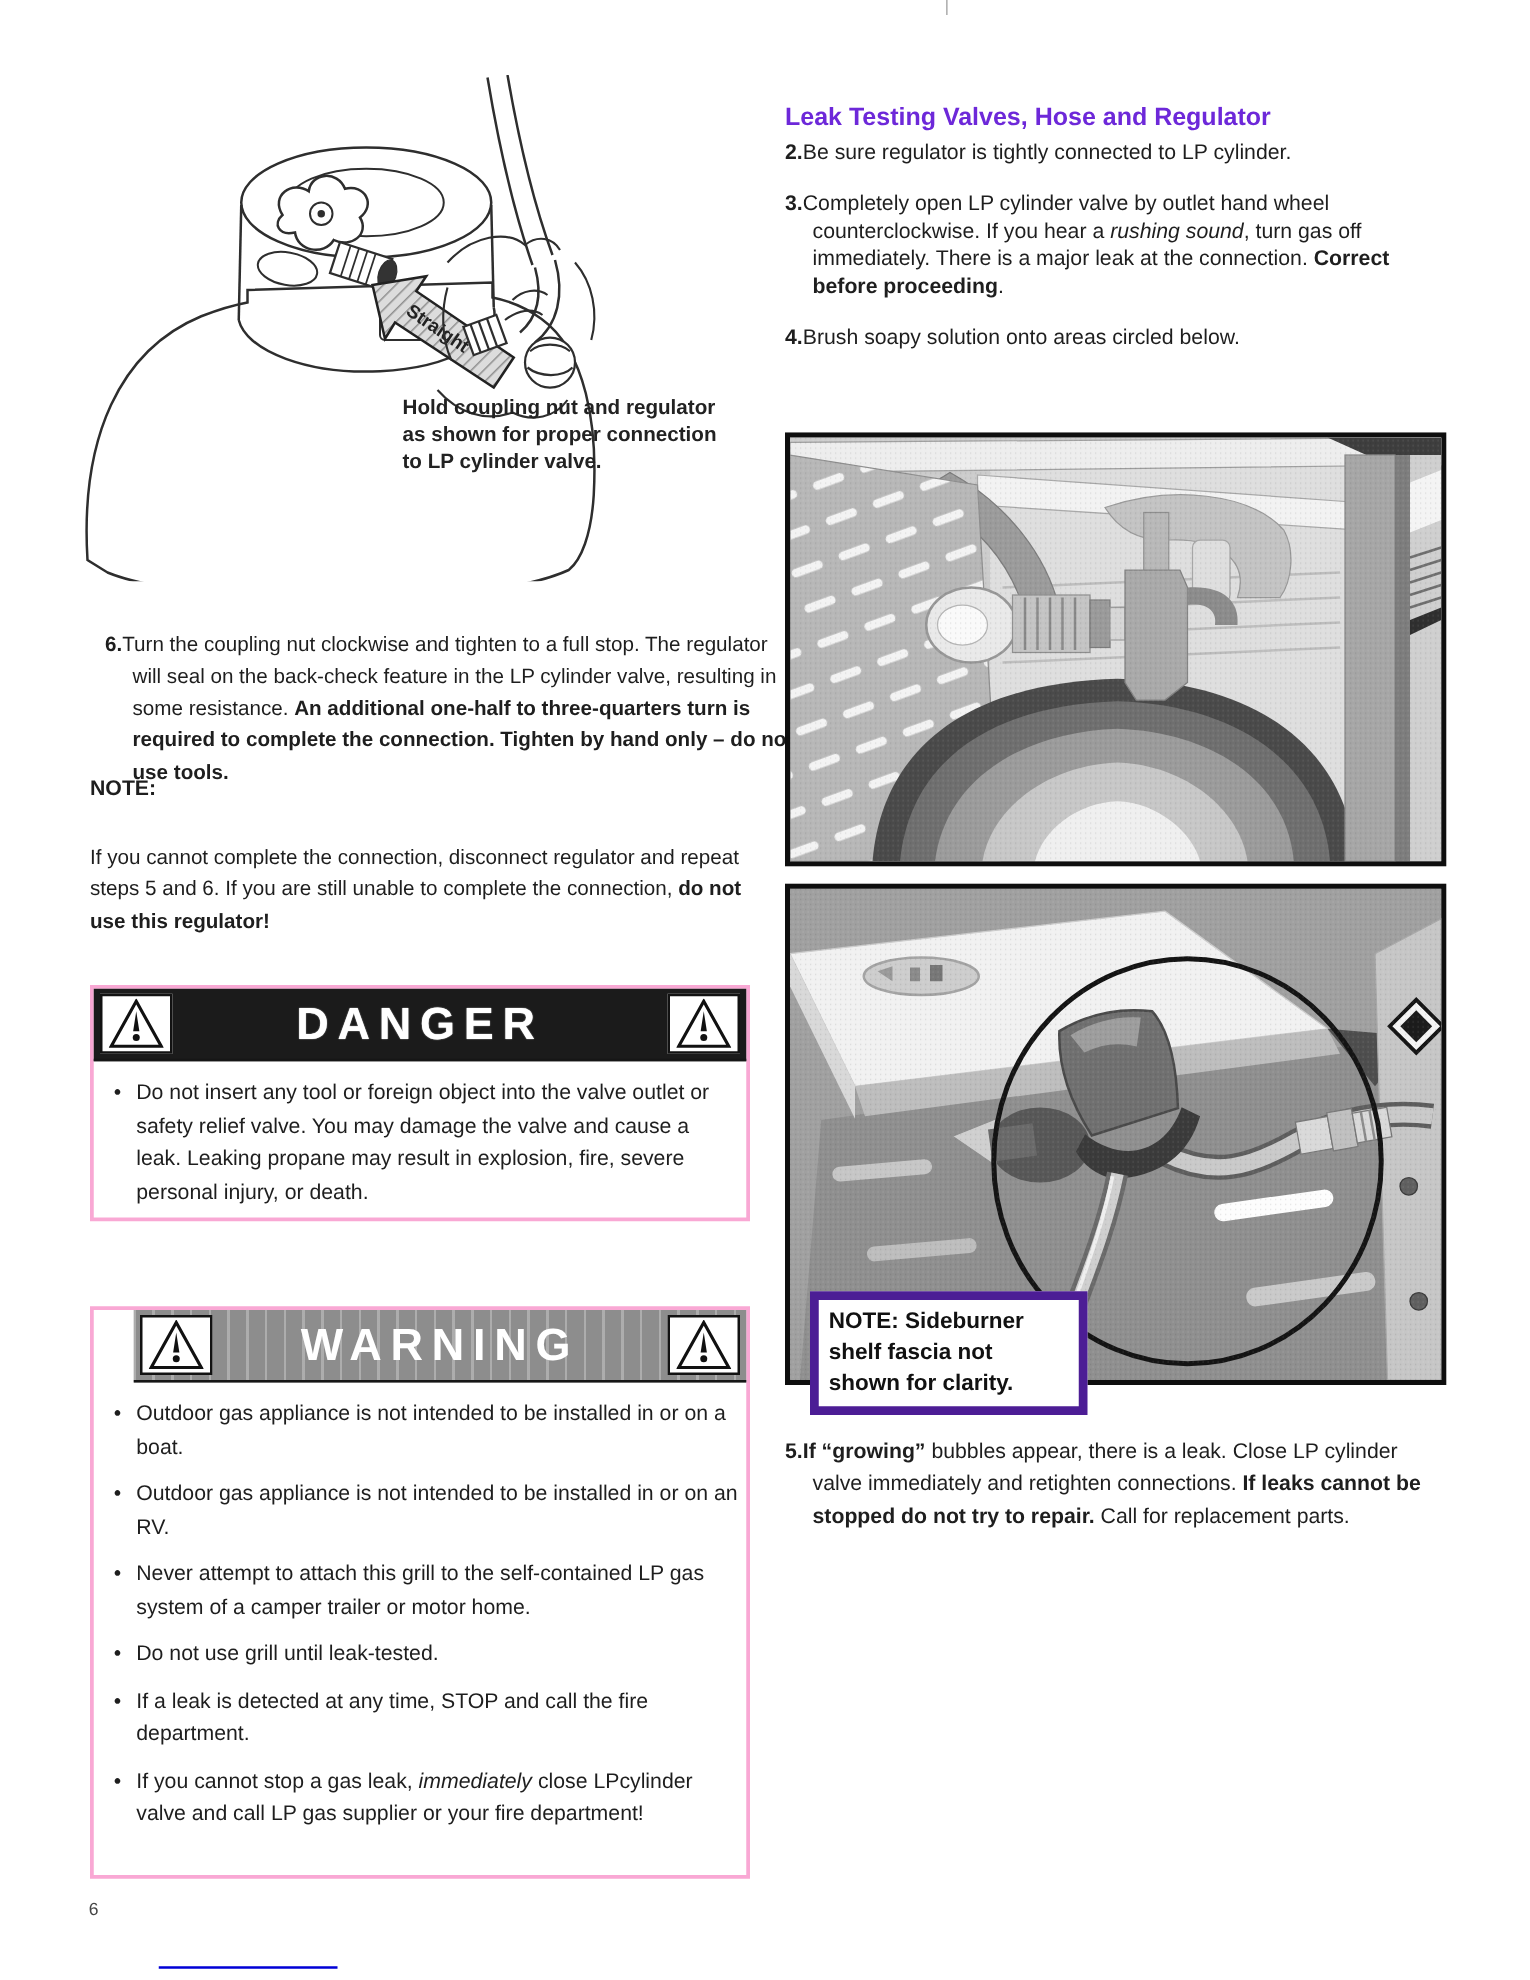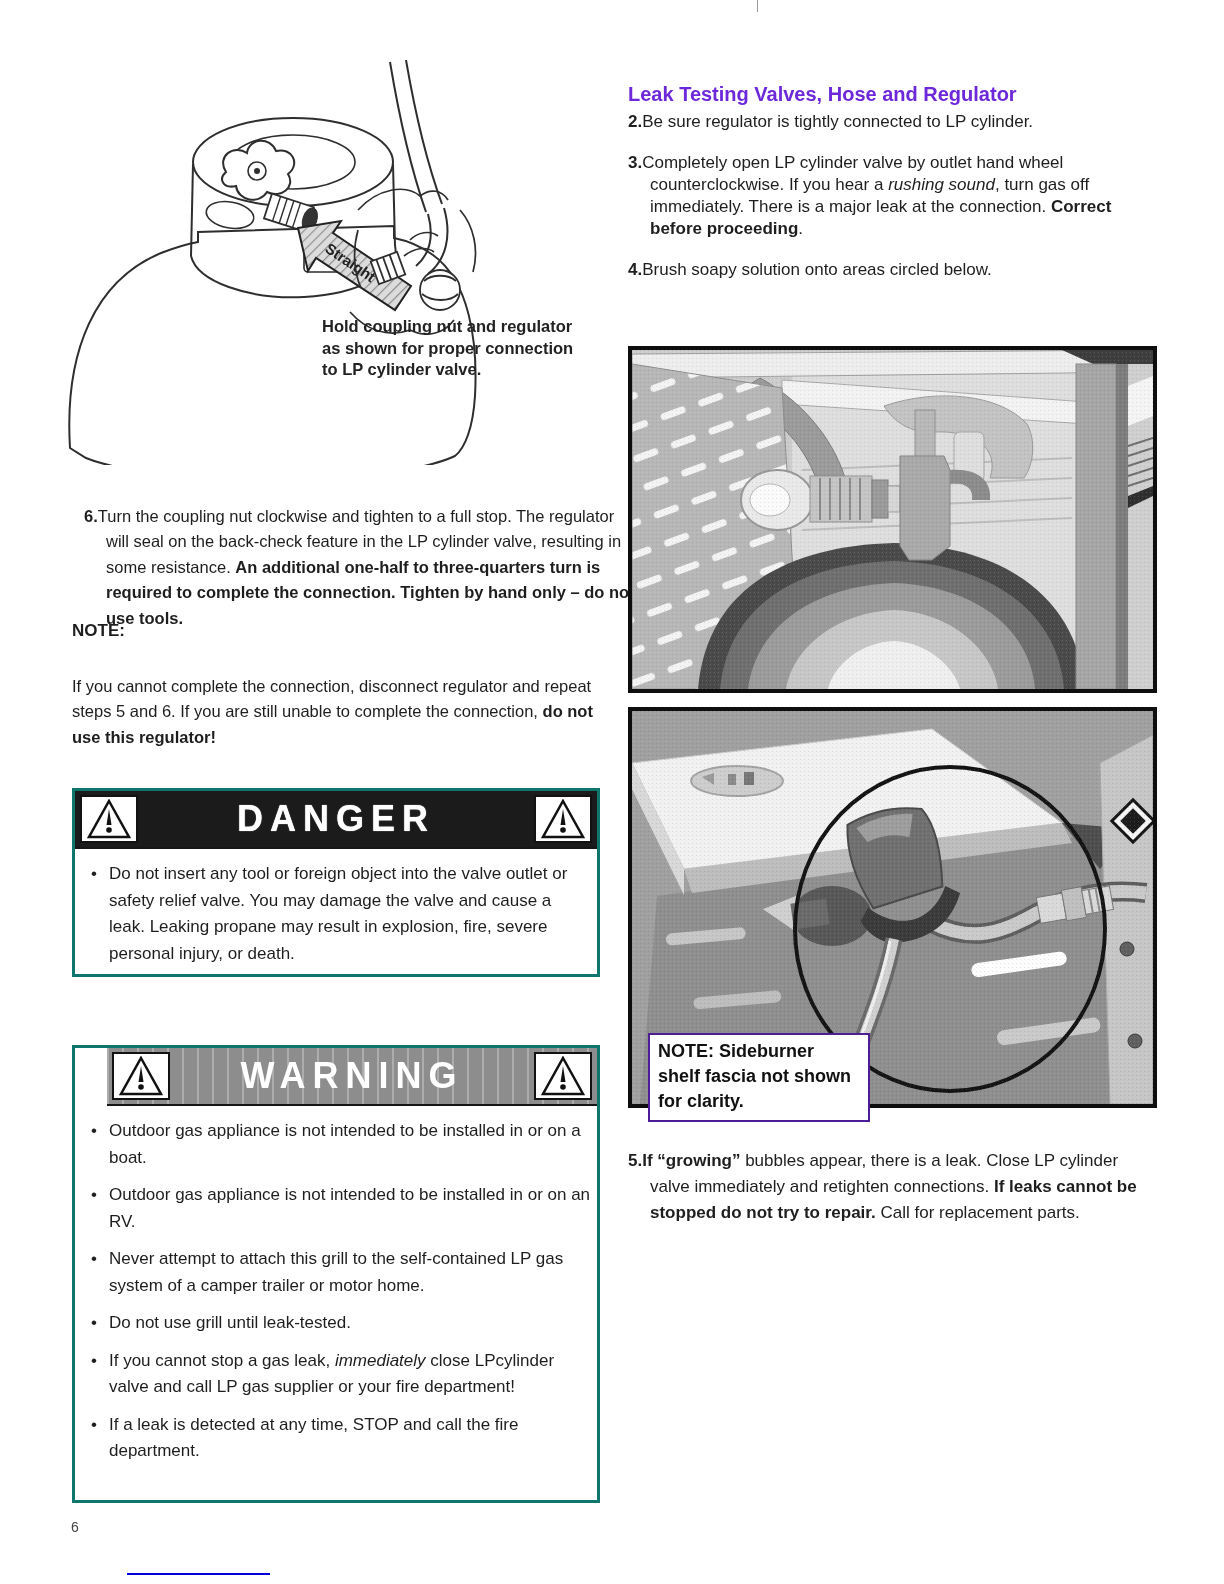--- a/index.html
+++ b/index.html
@@ -20,21 +20,21 @@
   #step6-left{top:487px;}
   #note-h{position:absolute;left:72px;top:621px;font-size:17px;font-weight:bold;}
   #note-p{top:657px;}
   .seg-b{font-weight:bold;}
   .seg-i{font-style:italic;}
   
   .illus{position:absolute;left:58px;top:60px;width:545px;height:405px;}
   .illus svg{position:absolute;left:0;top:0;}
   .illus-caption{position:absolute;left:264px;top:256px;width:258px;font-size:16.5px;font-weight:bold;line-height:21.5px;color:#222;}
   
-  .sbox{position:absolute;left:72px;width:528px;background:#fff;border:3px solid #0f766e;box-sizing:border-box;}
+  .sbox{position:absolute;left:72px;width:528px;background:#fff;border:3px solid #f9a8d4;box-sizing:border-box;}
   #danger-box{top:788px;height:189px;}
   #warning-box{top:1045px;height:458px;}
   .hdr{display:flex;align-items:center;box-sizing:border-box;height:58px;padding:0 5px;border-bottom:2px solid #161616;}
   #danger-box .hdr{background:#1b1b1b;}
   #warning-box .hdr{
     background:#8d8d8d;
     background-image:repeating-linear-gradient(90deg, rgba(255,255,255,0.28) 0 2px, rgba(0,0,0,0) 2px 15px);
     margin-left:32px;
   }
   .tri-box{flex:0 0 auto;width:58px;height:48px;background:#ffffff;border:2px solid #121212;display:flex;align-items:center;justify-content:center;box-sizing:border-box;}
@@ -43,21 +43,21 @@
   .sbox ul{list-style:none;margin:12px 6px 0 6px;padding:0;}
   .sbox li{position:relative;padding-left:28px;font-size:17px;line-height:26.5px;margin-bottom:11px;color:#1e1e1e;}
   .sbox li::before{content:"\2022";position:absolute;left:10px;top:0;}
   
   .photo{position:absolute;left:628px;width:529px;border:4px solid #0e0e0e;box-sizing:border-box;background:#c9c9c9;}
   #photo1{top:346px;height:347px;}
   #photo2{top:707px;height:401px;}
   .photo svg{display:block;width:100%;height:100%;}
   .pnote{
     position:absolute;left:16px;top:322px;width:222px;box-sizing:border-box;
-    background:#ffffff;border:2px solid #4c1d95;padding:4px 8px 6px 8px;
+    background:#ffffff;border:7px solid #4c1d95;padding:4px 8px 6px 8px;
     font-size:18px;font-weight:bold;line-height:25px;color:#111;
   }
   
   .page-num{position:absolute;left:71px;top:1519px;font-size:14px;color:#444;}
   .blue-line{position:absolute;left:127px;top:1573px;width:143px;height:2px;}
   .artifact{position:absolute;left:757px;top:0;width:1px;height:12px;background:#9a9a9a;}
 </style>
 </head>
 <body>
 
@@ -177,22 +177,22 @@
           <path d="M 22 10 L 24.5 26 L 19.5 26 Z" fill="#111111"></path>
           <circle cx="22" cy="31" r="2.8" fill="#111111"></circle>
         </svg>
       </div>
     </div>
     <ul>
         <li><span>Outdoor gas appliance is not intended to be installed in or on a boat.</span></li>
         <li><span>Outdoor gas appliance is not intended to be installed in or on an RV.</span></li>
         <li><span>Never attempt to attach this grill to the self-contained LP gas system of a camper trailer or motor home.</span></li>
         <li><span>Do not use grill until leak-tested.</span></li>
+        <li><span>If a leak is detected at any time, STOP and call the fire department.</span></li>
         <li><span>If you cannot stop a gas leak, </span><span class="seg-i">immediately</span><span> close LPcylinder valve and call LP gas supplier or your fire department!</span></li>
-        <li><span>If a leak is detected at any time, STOP and call the fire department.</span></li>
       </ul>
   </div>
 
   <h2 class="rc-heading">Leak Testing Valves, Hose and Regulator</h2>
 
   <div class="steps steps-top">
       <p class="step"><span class="num">2.</span><span>Be sure regulator is tightly connected to LP cylinder.</span></p>
       <p class="step"><span class="num">3.</span><span>Completely open LP cylinder valve by outlet hand wheel counterclockwise. If you hear a </span><span class="seg-i">rushing sound</span><span>, turn gas off immediately. There is a major leak at the connection. </span><span class="seg-b">Correct before proceeding</span><span>.</span></p>
       <p class="step"><span class="num">4.</span><span>Brush soapy solution onto areas circled below.</span></p>
     </div>

